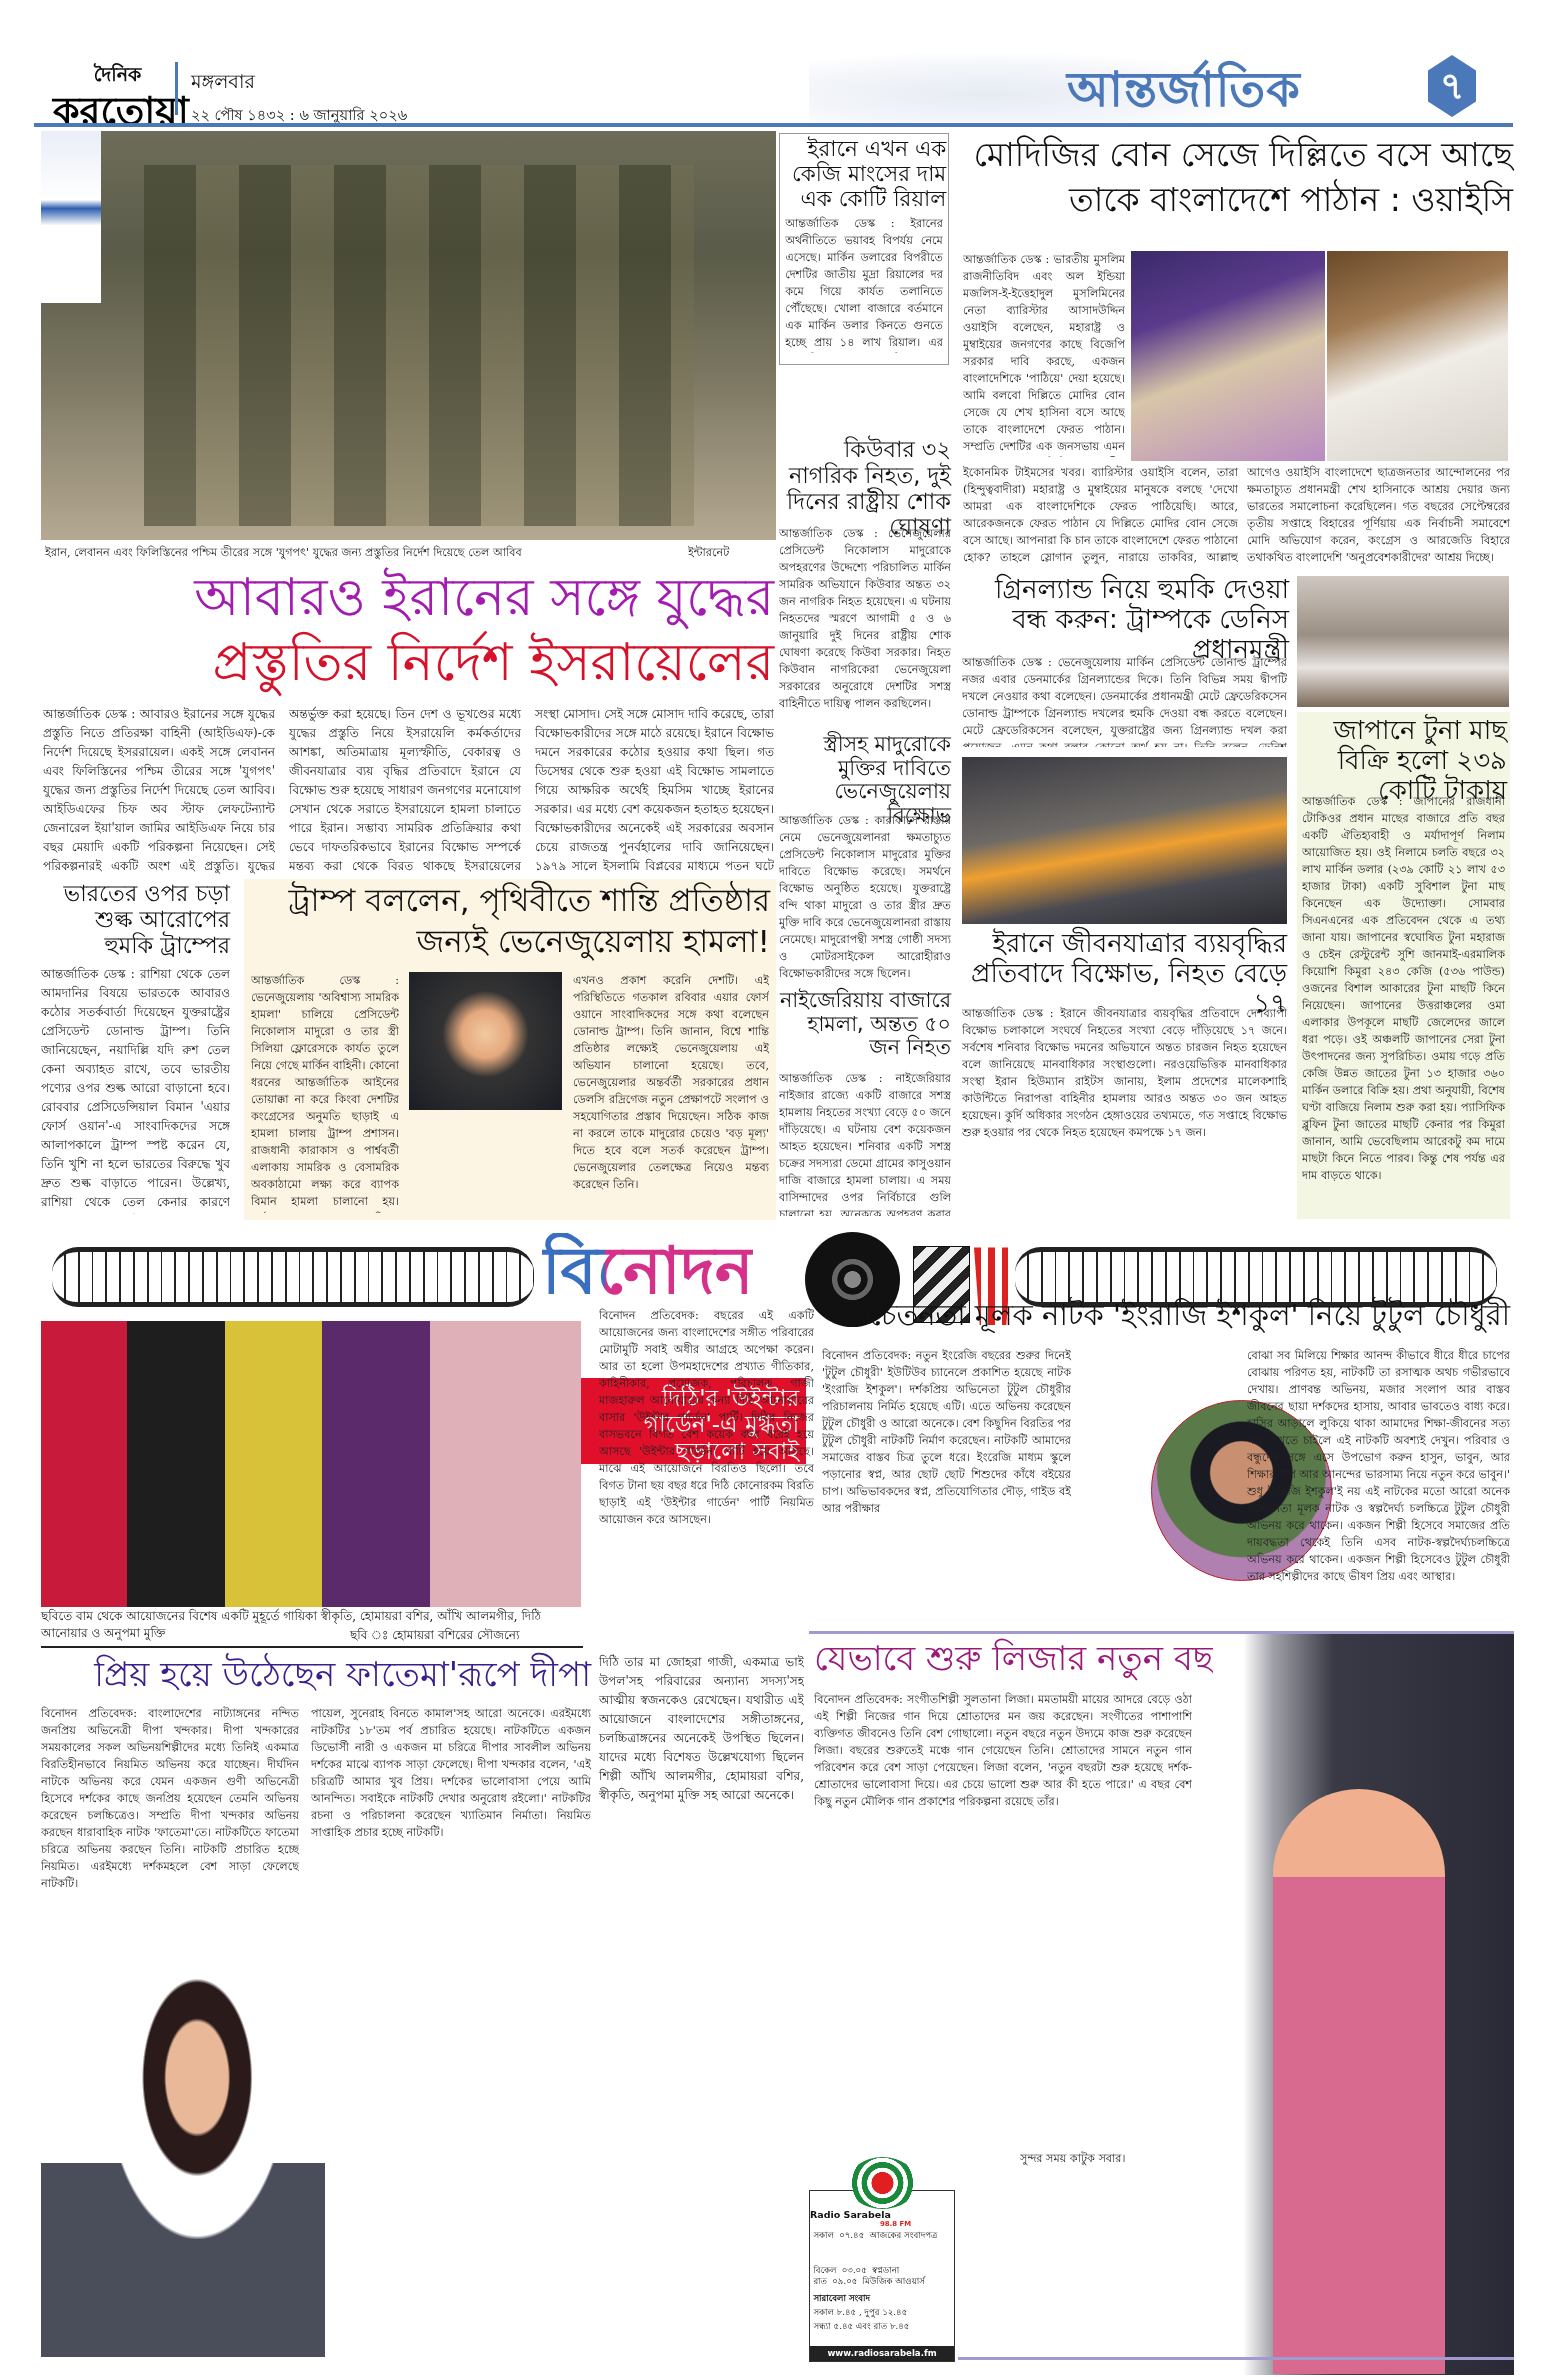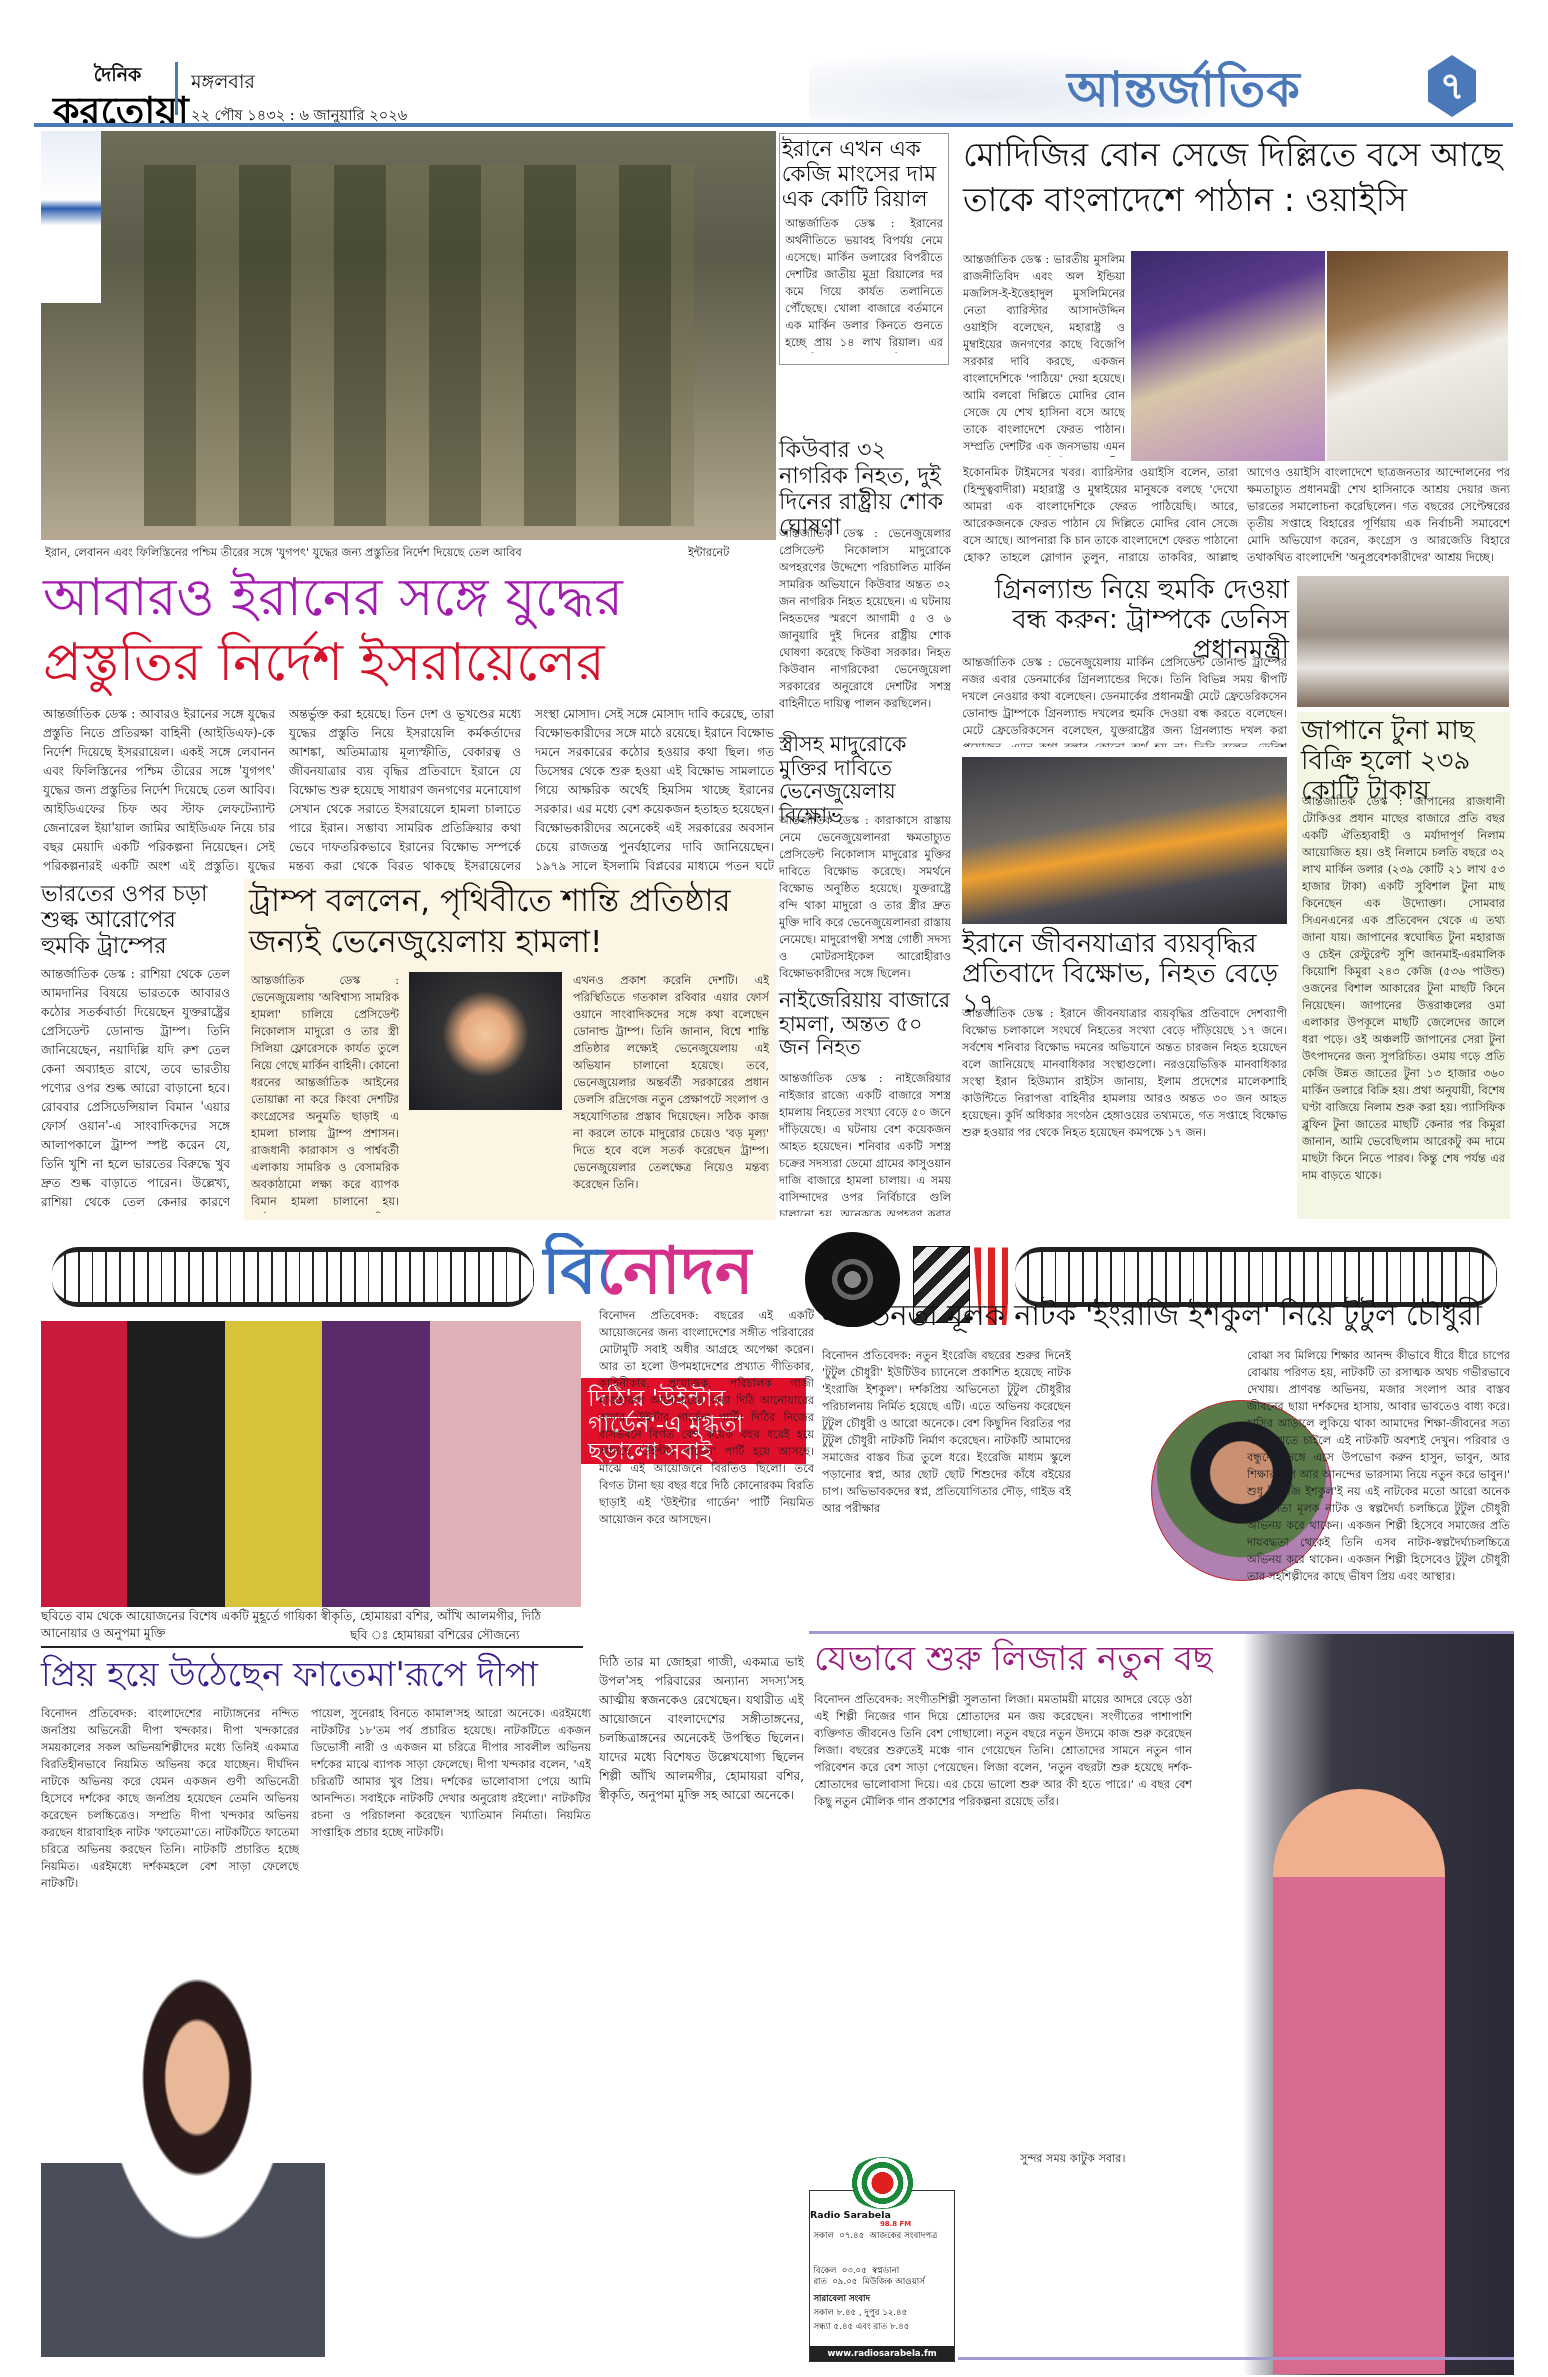--- a/index.html
+++ b/index.html
@@ -1,18 +1,18 @@
 <!DOCTYPE html>
 <html style="font-size:13.8px"><head>
 <meta charset="utf-8">
 <style>
 *{box-sizing:border-box;margin:0;padding:0}
 body{width:1548px;height:2377px;background:#fff;font-family:"DejaVu Serif",serif;color:#111;position:relative;overflow:hidden}
 .abs{position:absolute}
-.hl{font-family:"DejaVu Sans",sans-serif;font-weight:bold;line-height:1.15;text-align:left}
+.hl{font-family:"DejaVu Sans",sans-serif;font-weight:bold;line-height:1.15;text-align:right}
 .body{font-size:12px;line-height:19px;text-align:justify;color:#222;overflow:hidden}
 .cap{font-size:11.2px;color:#222}
 .photo{overflow:hidden}
 .rule{background:#4a78b8}
 .boxed{border:0.9px solid #999}
 .cream{background:#fdf5e4}
 .green{background:#f4f6e4}
 .strip{height:60px;background:repeating-linear-gradient(90deg,#fff 0 12px,#222 12px 13.8px);border-top:5.2px solid #222;border-bottom:5.2px solid #222;border-radius:26px}
 </style>
 </head>

